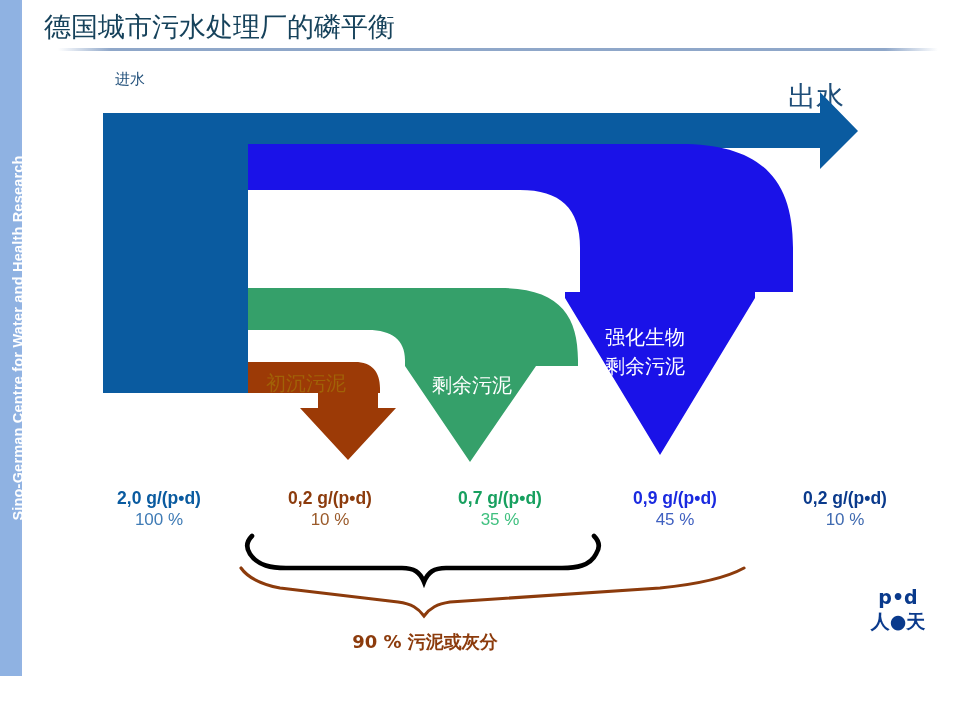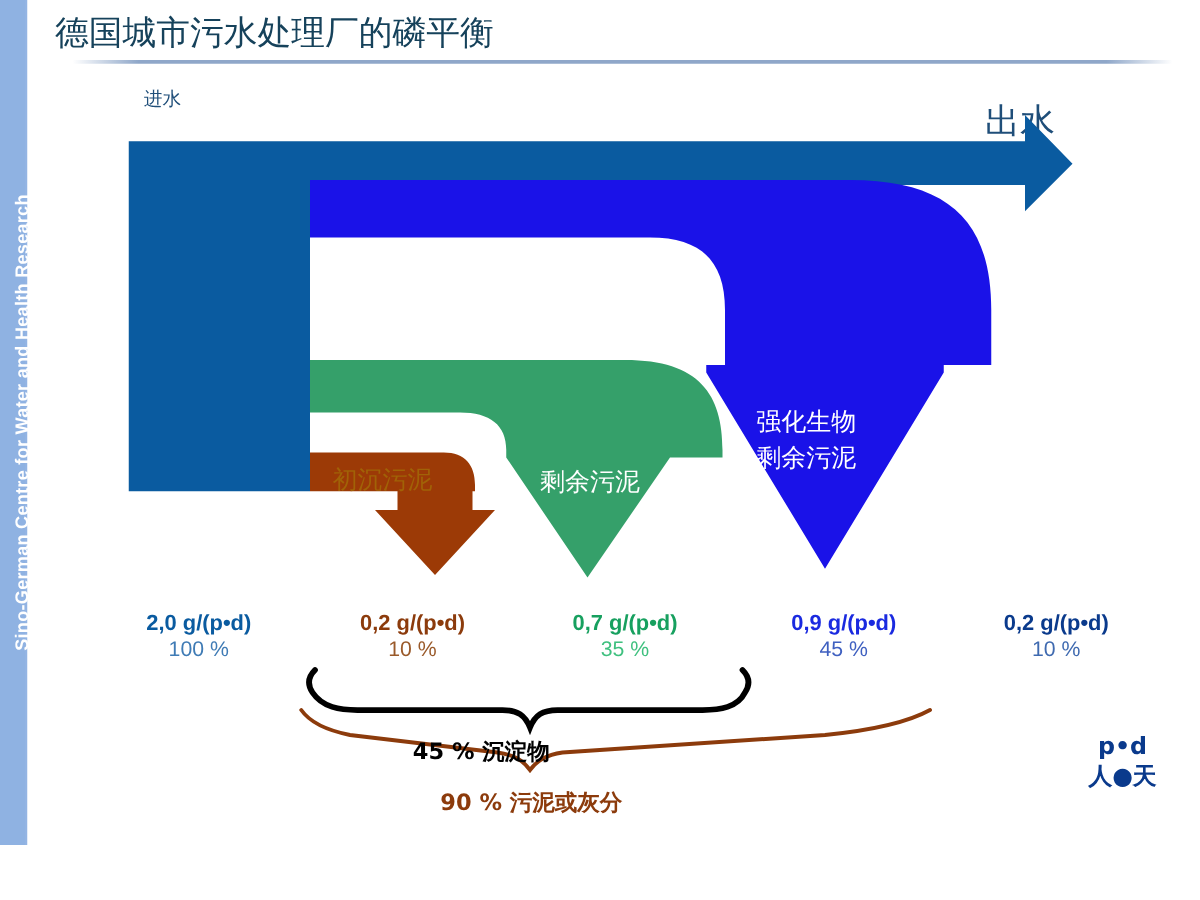--- a/index.html
+++ b/index.html
@@ -189,21 +189,20 @@
   </div>
   <div class="figure f4">
     <div class="val">0,9 g/(p•d)</div>
     <div class="pct">45 %</div>
   </div>
   <div class="figure f5">
     <div class="val">0,2 g/(p•d)</div>
     <div class="pct">10 %</div>
   </div>
 
-  <div class="cap-black">45 % 沉淀物</div>
   <div class="cap-brown">90 % 污泥或灰分</div>
 
   <div class="unit">
     <div class="u1">p•d</div>
     <div class="u2">人●天</div>
   </div>
 
   <div class="footer">
     
     

